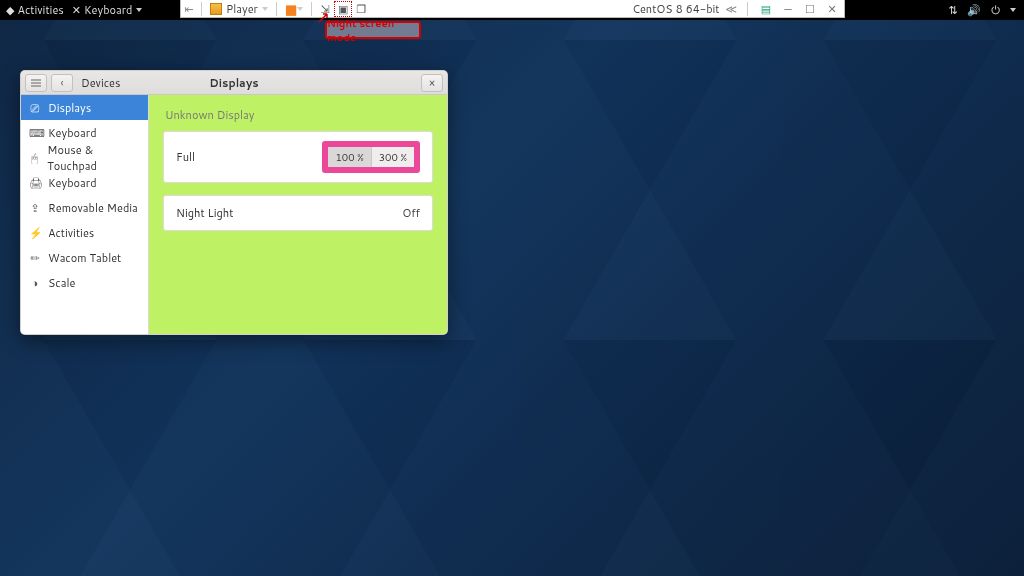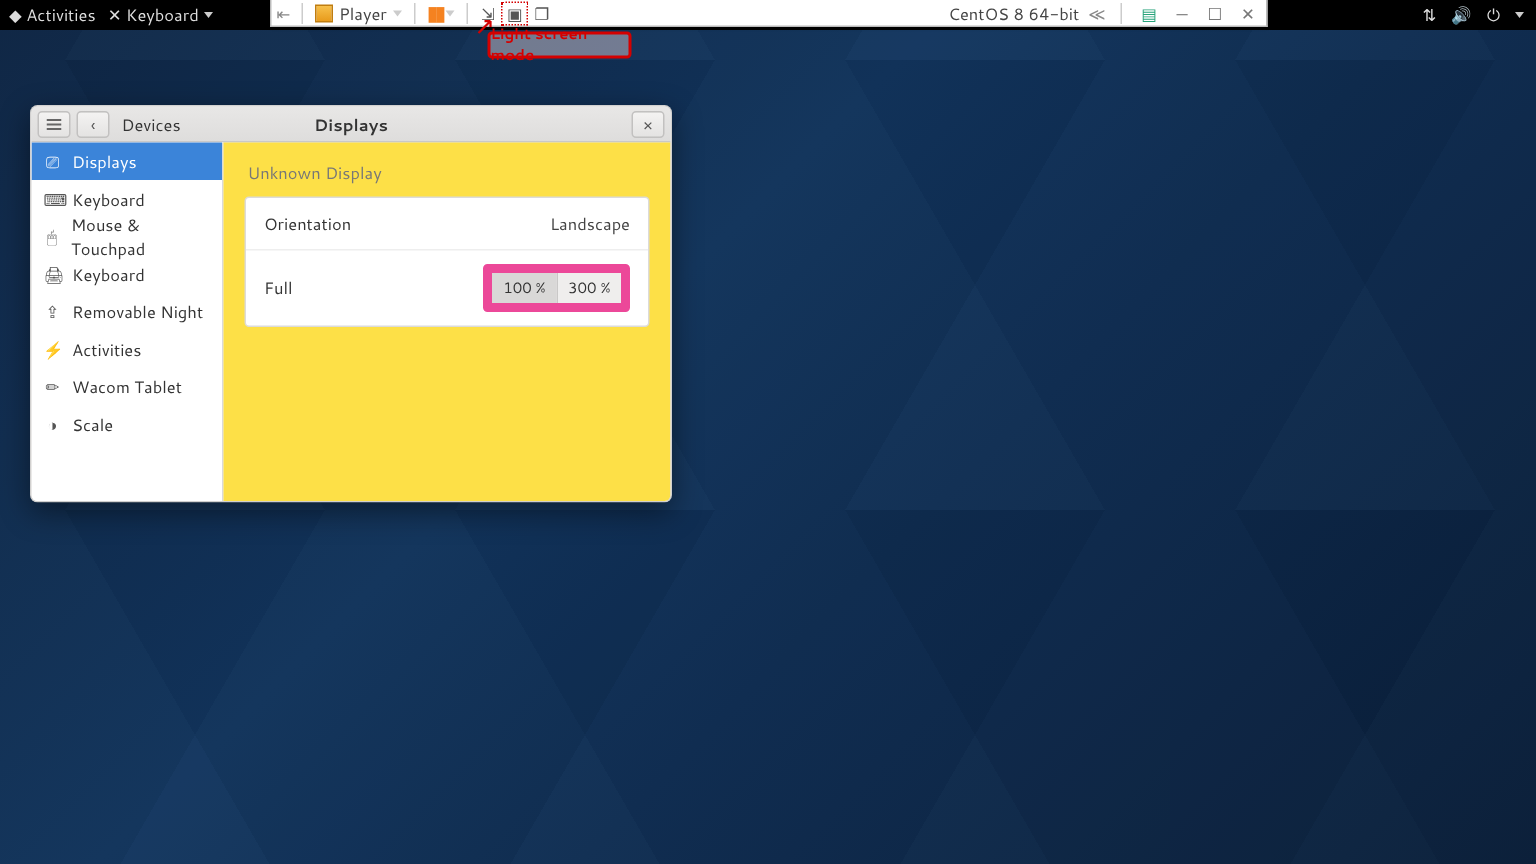--- a/index.html
+++ b/index.html
@@ -86,21 +86,21 @@
     width:128px; background:#fff; border-right:1px solid #dadada;
     display:flex; flex-direction:column; font-size:11px; color:#333;
   }
   .sidebar .item {
     height:25px; display:flex; align-items:center; gap:7px; padding:0 8px; cursor:pointer;
   }
   .sidebar .item.active { background:#3b84d9; color:#fff;}
   .sidebar .item .ic { width:12px; text-align:center; color:#555;}
   .sidebar .item.active .ic{color:#fff;}
 
-  .content { flex:1; background:#fde047; padding:10px 14px 28px; font-size:11px; color:#333;}
+  .content { flex:1; background:#bef264; padding:10px 14px 28px; font-size:11px; color:#333;}
   .content .section-title { color:#777; margin:2px 0 8px 2px;}
   .card {
     background:#fff; border:1px solid #dcdbda; border-radius:3px;
   }
   .row {
     display:flex; align-items:center; justify-content:space-between;
     padding:9px 12px; border-top:1px solid #eee;
   }
   .row:first-child{border-top:none;}
   .row .val { color:#444;}
@@ -154,21 +154,21 @@
     <span class="winbtn">☐</span>
     <span class="winbtn">✕</span>
   </div>
 </div>
 
 <div class="redarrow">
   <svg viewBox="0 0 14 14">
       <path d="M2 12 L10 4 M10 4 L6 4 M10 4 L10 8" stroke="#d40000" stroke-width="1.5" fill="none"></path>
     </svg>
 </div>
-<div class="redbox">Light screen mode</div>
+<div class="redbox">Night screen mode</div>
 
 <div class="window">
   <div class="titlebar">
     <div class="tbtn">
         <svg width="10" height="8">
           <path d="M0 1h10M0 4h10M0 7h10" stroke="#666" stroke-width="1.2"></path>
         </svg>
       </div>
     <div class="tbtn">‹</div>
     <span class="devices">Devices</span>
@@ -188,48 +188,50 @@
       <div class="item">
           <span class="ic">🖱</span>
           <span>Mouse &amp; Touchpad</span>
         </div>
       <div class="item">
           <span class="ic">🖨</span>
           <span>Keyboard</span>
         </div>
       <div class="item">
           <span class="ic">⇪</span>
-          <span>Removable Night</span>
+          <span>Removable Media</span>
         </div>
       <div class="item">
           <span class="ic">⚡</span>
           <span>Activities</span>
         </div>
       <div class="item">
           <span class="ic">✏</span>
           <span>Wacom Tablet</span>
         </div>
       <div class="item">
           <span class="ic">◑</span>
           <span>Scale</span>
         </div>
     </div>
 
     <div class="content">
       <div class="section-title">Unknown Display</div>
 
       <div class="card">
-        <div class="row">
-          <span>Orientation</span>
-          <span class="val">Landscape</span>
-        </div>
         <div class="row">
           <span>Full</span>
           <span class="segbtn">
             <span class="active">100 %</span>
             <span>300 %</span>
           </span>
         </div>
       </div>
 
+      <div class="card">
+        <div class="row">
+          <span>Night Light</span>
+          <span class="val">Off</span>
+        </div>
+      </div>
     </div>
   </div>
 </div>
 
 </body></html>

